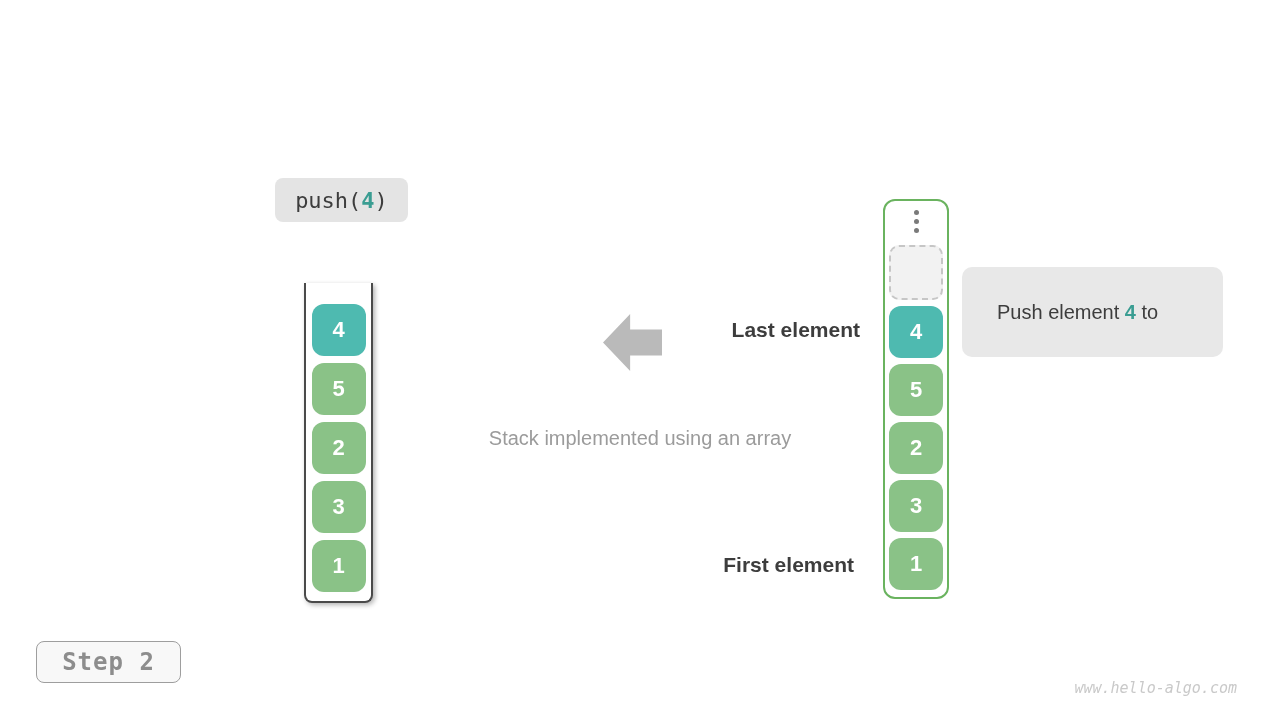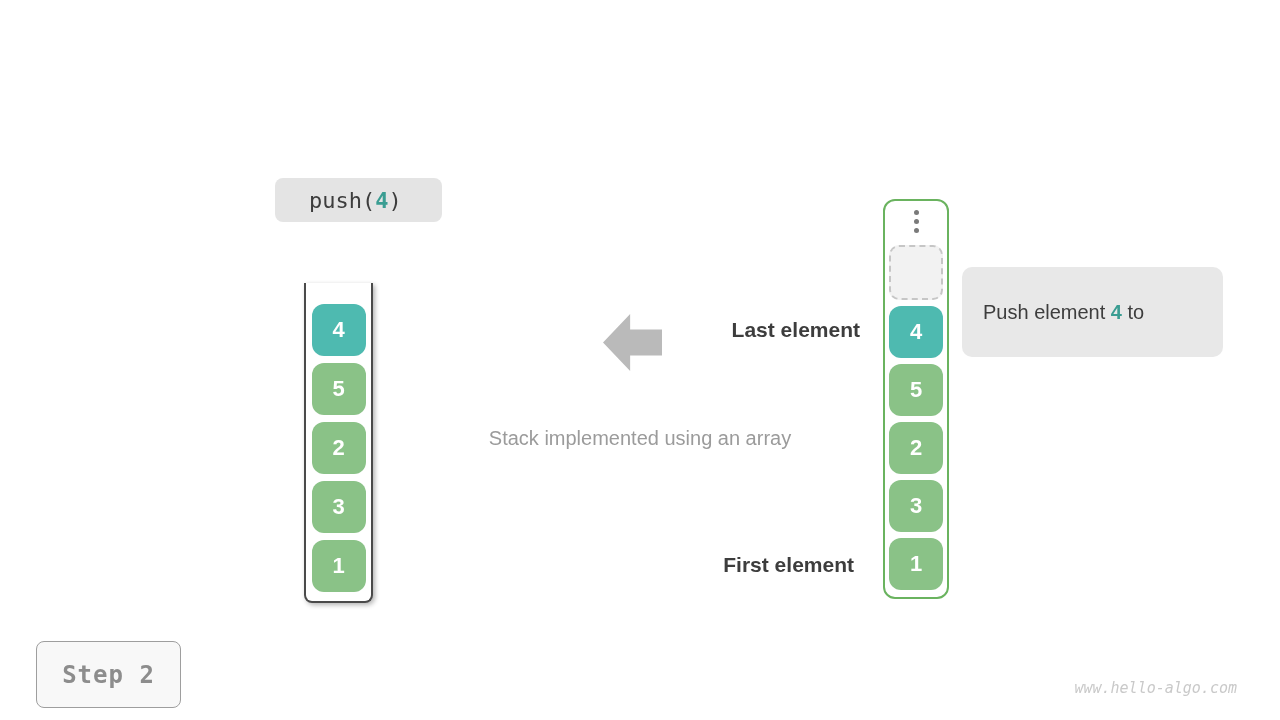--- a/index.html
+++ b/index.html
@@ -6,23 +6,23 @@
   body {
     width:1280px; height:720px; position:relative; overflow:hidden;
     background:#ffffff;
     font-family:"Liberation Sans", sans-serif;
   }
 
   
   .op-label {
     position:absolute; left:275px; top:178px; width:133px; height:44px;
     background:var(--label-bg); border-radius:8px;
-    display:flex; align-items:center; justify-content:flex-start;
+    display:flex; align-items:center; justify-content:center;
     font-family:"DejaVu Sans Mono", "Liberation Mono", monospace;
-    font-size:22px; color:var(--text-dark);padding-left:34px;
+    font-size:22px; color:var(--text-dark);
   }
   .op-label .arg { color:var(--teal-text); font-weight:bold; }
 
   
   .stack-left {
     position:absolute; left:304px; top:283px; width:69px; height:320px;
     box-sizing:border-box;
     border-left:2px solid var(--container-line);
     border-right:2px solid var(--container-line);
     border-bottom:2px solid var(--container-line);
@@ -73,27 +73,27 @@
   .caption {
     position:absolute; left:340px; top:427px; width:600px; text-align:center;
     font-size:20px; color:var(--text-gray); white-space:nowrap;
   }
 
   
   .callout {
     position:absolute; left:962px; top:267px; width:261px; height:90px;
     box-sizing:border-box; background:var(--callout-bg); border-radius:10px;
     display:flex; flex-direction:column; justify-content:center;
-    padding-left:21px; font-size:20px; line-height:29px; color:var(--text-dark);
+    padding-left:35px; font-size:20px; line-height:29px; color:var(--text-dark);
   }
   .callout .v { color:var(--teal-text); font-weight:bold; }
 
   
   .step-badge {
-    position:absolute; left:36px; top:641px; width:145px; height:67px;
+    position:absolute; left:36px; top:641px; width:145px; height:42px;
     box-sizing:border-box; background:var(--step-bg);
     border:1px solid var(--step-border); border-radius:8px;
     display:flex; align-items:center; justify-content:center;
     font-family:"DejaVu Sans Mono", "Liberation Mono", monospace;
     font-weight:bold; font-size:24px; letter-spacing:1px; color:var(--step-text);
   }
   .watermark {
     position:absolute; right:43px; top:679px;
     font-family:"DejaVu Sans Mono", "Liberation Mono", monospace;
     font-size:15px; color:var(--watermark-color); white-space:nowrap;font-style:italic;

